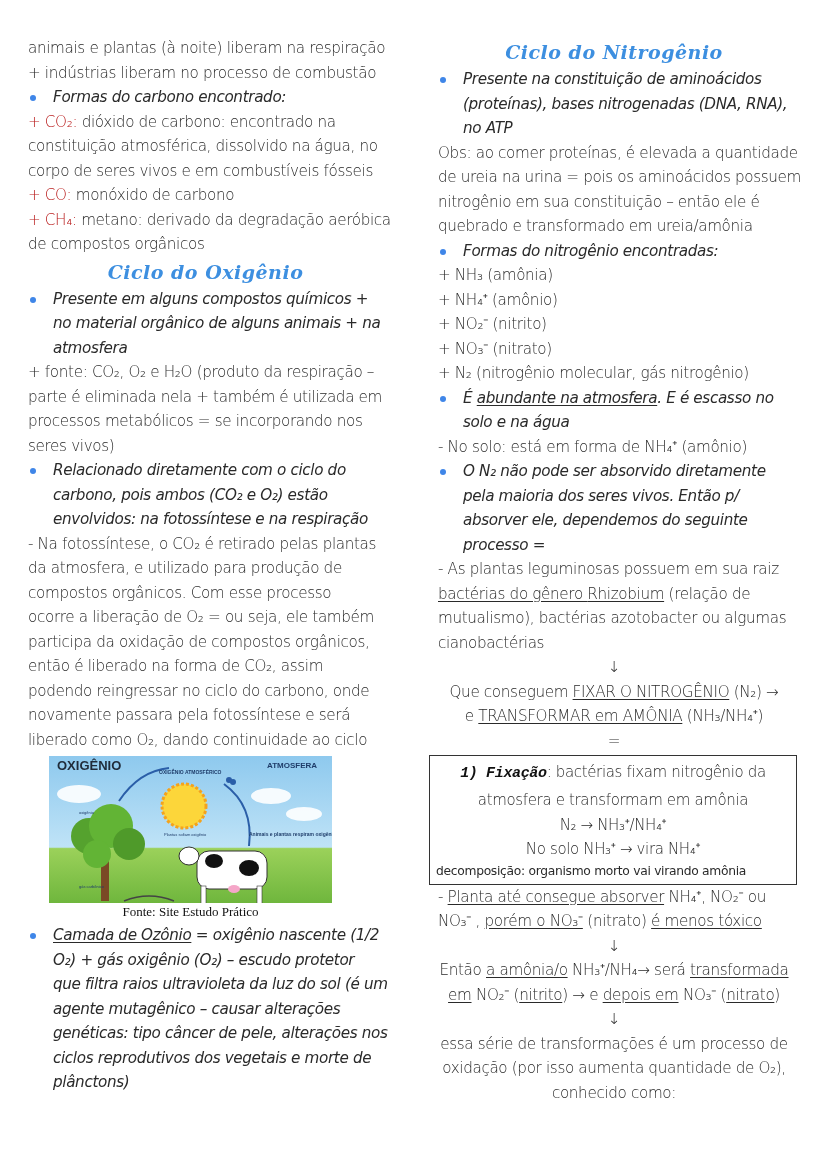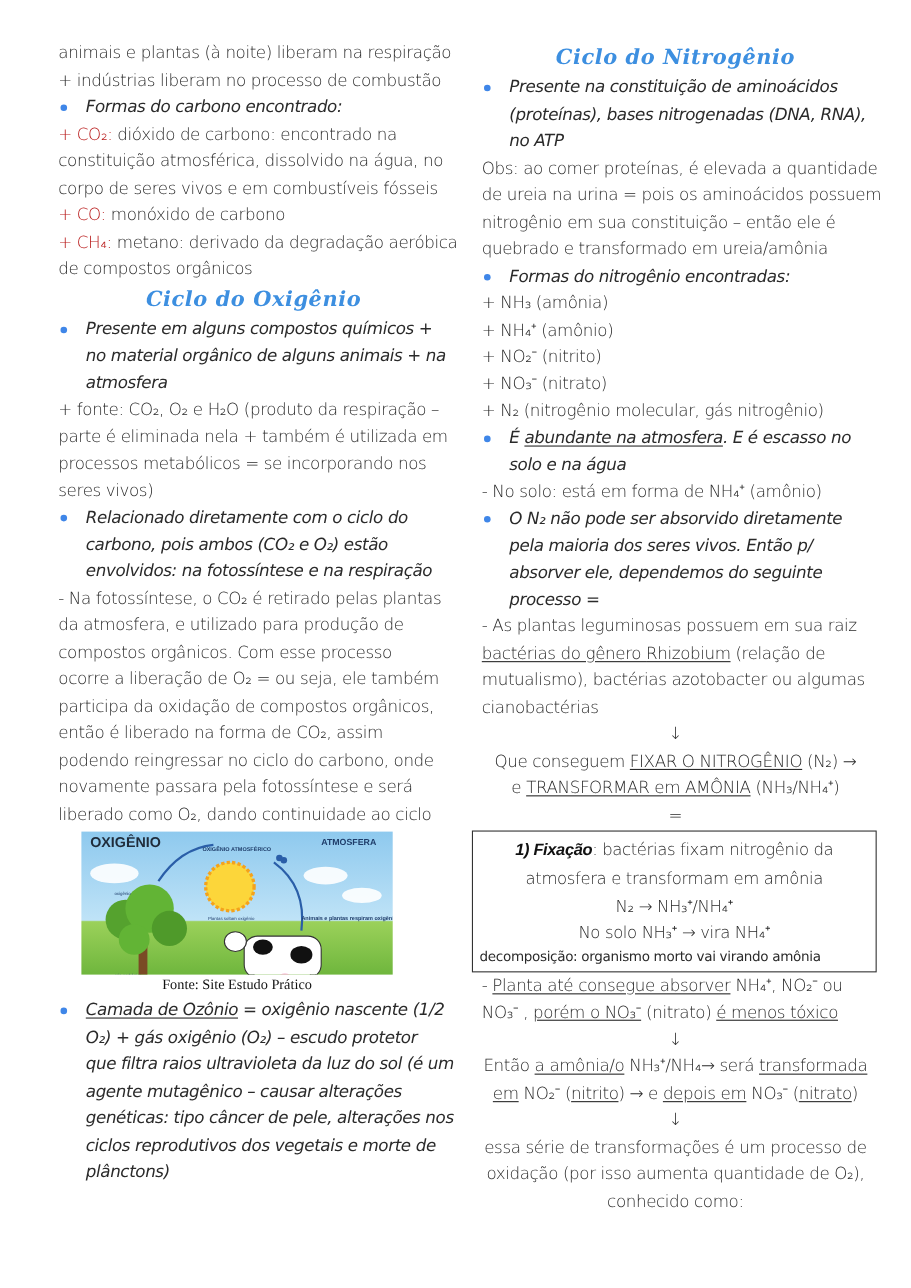--- a/index.html
+++ b/index.html
@@ -1,37 +1,37 @@
 <!DOCTYPE html>
 <html><head>
 <meta charset="utf-8">
 <style>
   html, body { margin: 0; padding: 0; background: #ffffff; }
   body { width: 828px; height: 1171px; position: relative; overflow: hidden;
          font-family: "DejaVu Sans", sans-serif; color: #2a2a2a; }
   .col { position: absolute; top: 36px; }
-  .left { left: 53px; width: 355px; }
+  .left { left: 28px; width: 355px; }
   .right { left: 438px; width: 352px; }
   .line { font-size: 15.2px; line-height: 24.5px; white-space: nowrap; letter-spacing: -0.35px; font-weight: 300; }
   .blue { color: #b91c1c; }
   .title { font-family: "DejaVu Serif", serif; font-style: italic; font-weight: bold;
            color: #3d8fe0; font-size: 19px; text-align: center; line-height: 30px; letter-spacing: 0.5px; }
   .bullet { position: relative; padding-left: 25px; font-style: italic; }
   .bullet::before { content: ""; position: absolute; left: 2px; top: 10px; width: 6px; height: 6px;
                     border-radius: 50%; background: #3f86e8; }
   .center { text-align: center; }
   .u { text-decoration: underline; text-underline-offset: 2px; }
-  .figure { width: 283px; height: 130px; margin: 4px 0 0 21px; position: relative; overflow: hidden;
+  .figure { width: 283px; height: 147px; margin: 4px 0 0 21px; position: relative; overflow: hidden;
             background: linear-gradient(#8ec9ee 0%, #bfe3f7 62%, #9bd15a 63%, #6fb63d 100%); }
   .caption { font-family: "Liberation Serif", serif; font-size: 13px; text-align: center; width: 325px;
              line-height: 18px; color: #111; margin-bottom: 2px; }
   .box { border: 1.5px solid #333; margin: 2px 0 0 -9px; width: 366px; padding: 2px 0 3px 0; }
   .box .line { font-size: 15px; }
   .box .small { font-size: 12.3px; line-height: 19px; padding-left: 6px; white-space: nowrap; letter-spacing: -0.3px; }
-  .fix { font-family: Liberation Sans, sans-serif; font-style: italic; font-weight: bold; color: #111; }
+  .fix { font-family: Liberation Mono, monospace; font-style: italic; font-weight: bold; color: #111; }
   .it { }
 </style>
 </head>
 <body>
 
 <div class="col left">
   <div class="line">animais e plantas (à noite) liberam na respiração</div>
   <div class="line">+ indústrias liberam no processo de combustão</div>
   <div class="line bullet">Formas do carbono encontrado:</div>
   <div class="line"><span class="blue">+ CO₂:</span><span> dióxido de carbono: encontrado na</span></div>

